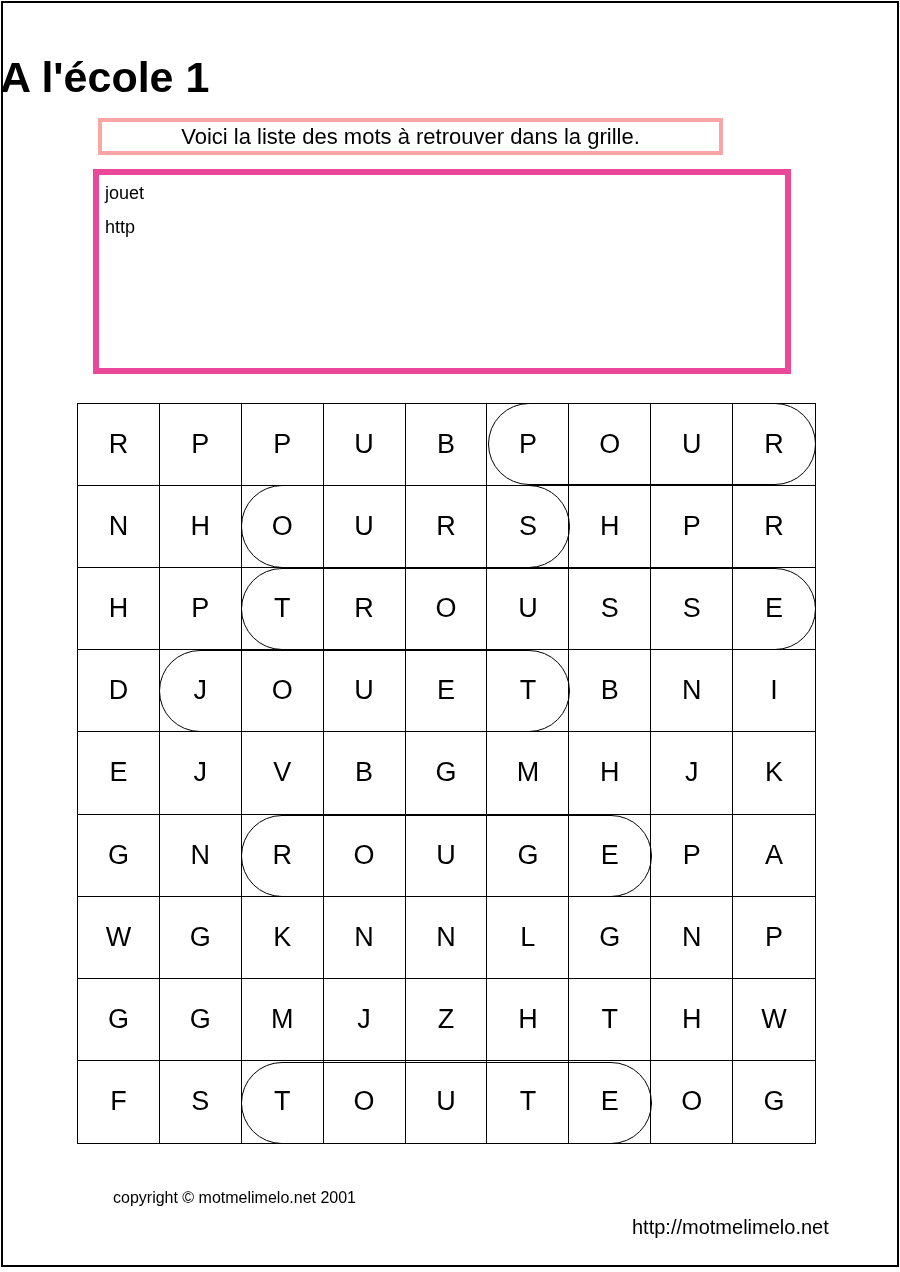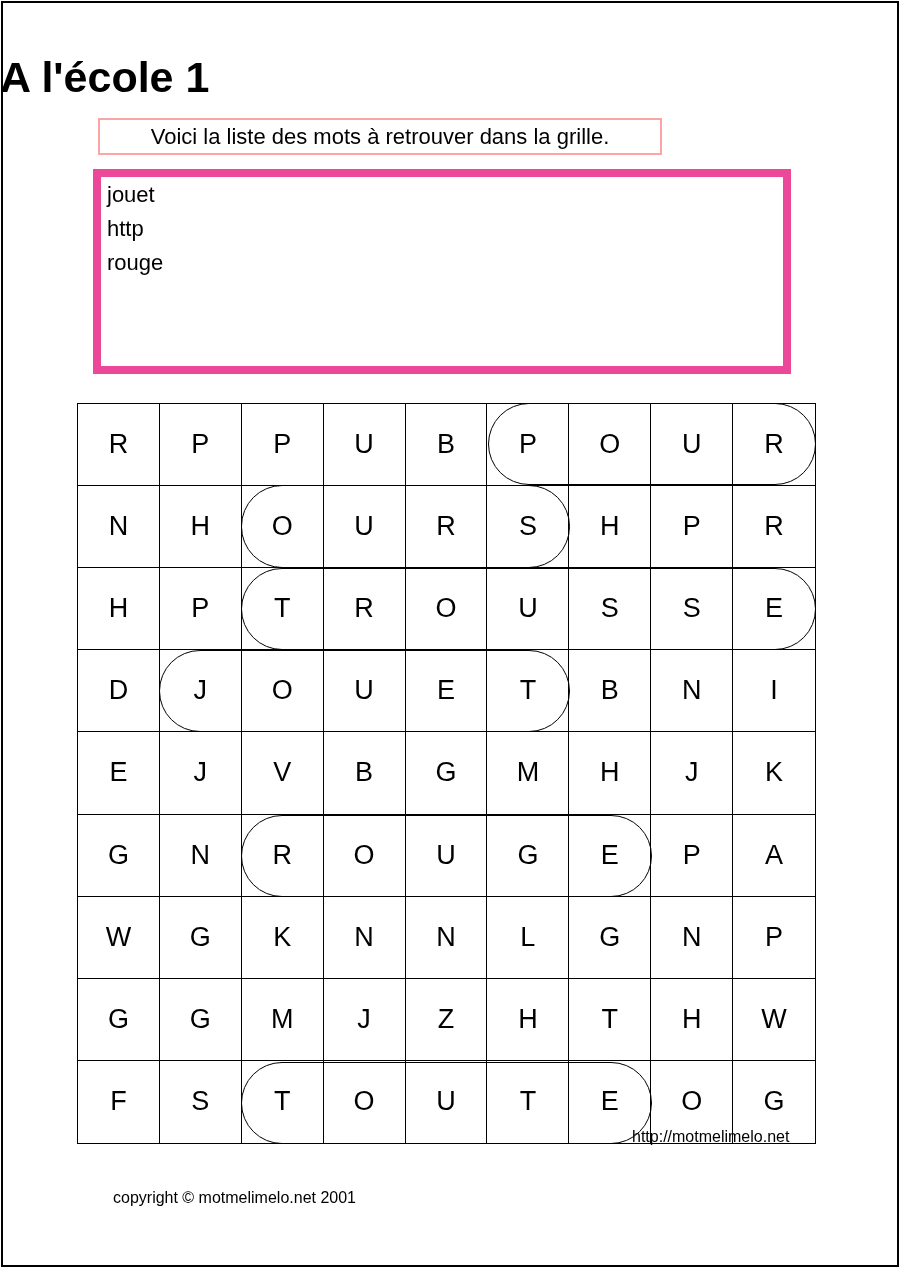--- a/index.html
+++ b/index.html
@@ -16,31 +16,31 @@
     border: 2px solid #000;
   }
   .page-title {
     position: absolute; top: 53px; left: 0; width: 878px;
     text-align: left;
     font-size: 43px; font-weight: bold;
     letter-spacing: 0px;
   }
   .instruction-box {
     position: absolute; left: 98px; top: 118px;
-    width: 564px; height: 37px;
-    border: 2px solid #fca5a5; box-sizing: border-box;
+    width: 625px; height: 37px;
+    border: 4px solid #fca5a5; box-sizing: border-box;
     display: flex; align-items: center; justify-content: center;
     font-size: 22px;
   }
   .word-box {
     position: absolute; left: 93px; top: 169px;
     width: 698px; height: 205px;
-    border: 8px solid #ec4899; box-sizing: border-box;
+    border: 6px solid #ec4899; box-sizing: border-box;
     padding: 1px 6px;
-    font-size: 22px; line-height: 34px;
+    font-size: 18px; line-height: 34px;
   }
   .word-item { white-space: pre; }
   .grid-wrap {
     position: absolute; left: 77px; top: 403px;
     width: 739px; height: 741px;
   }
   .letter-grid {
     position: absolute; inset: 0;
     display: grid;
     grid-template-columns: repeat(9, 1fr);
@@ -62,39 +62,38 @@
     border-radius: 41.2px;
     box-sizing: border-box;
     background: transparent;
   }
   .footer-copyright {
     position: absolute; left: 113px; top: 1189px;
     font-size: 16px;
     text-align: center;
   }
   .footer-url {
-    position: absolute; left: 632px; top: 1128px;
-    font-size: 16px;
+    position: absolute; left: 632px; top: 1216px;
+    font-size: 20px;
   }
 </style>
 </head>
 <body>
 
 <div class="frame"></div>
 
 <div class="page-title">A l'école 1</div>
 
 <div class="instruction-box">
   <span>Voici la liste des mots à retrouver dans la grille.</span>
 </div>
 
 <div class="word-box">
   <div class="word-item">jouet</div>
   <div class="word-item">http</div>
-  <div class="word-item">rouge</div>
 </div>
 
 <div class="grid-wrap">
   <div class="letter-grid">
       <div class="cell">R</div>
       <div class="cell">P</div>
       <div class="cell">P</div>
       <div class="cell">U</div>
       <div class="cell">B</div>
       <div class="cell">P</div>

